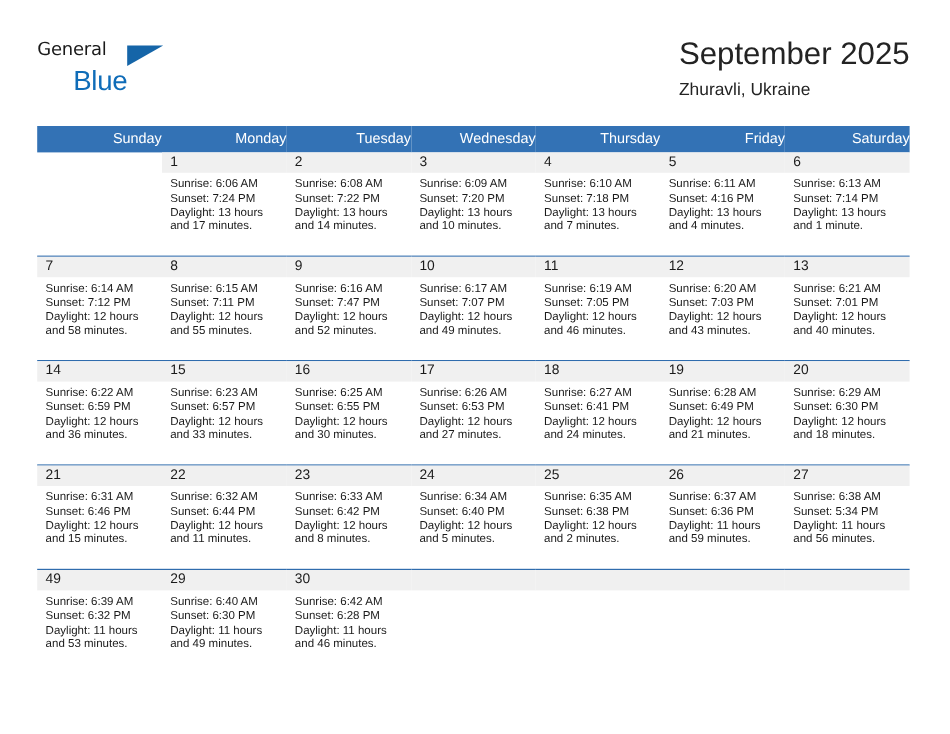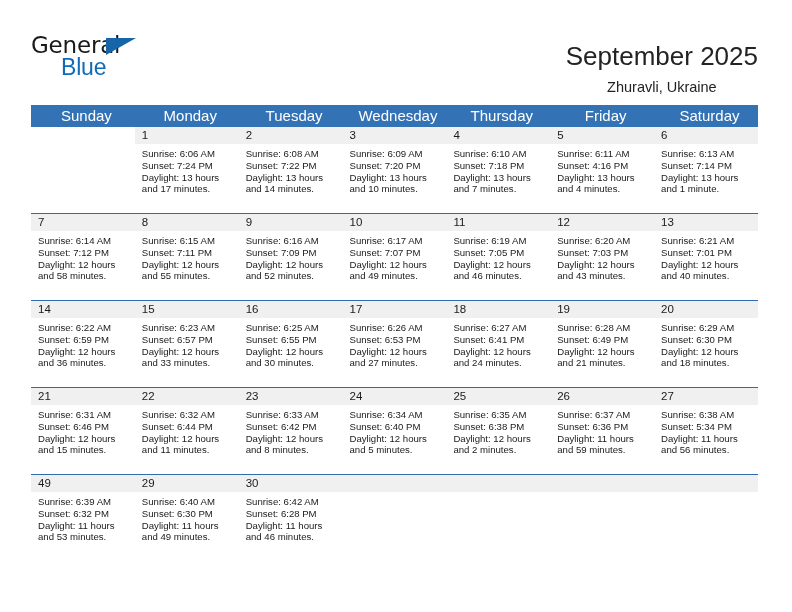--- a/index.html
+++ b/index.html
@@ -33,21 +33,21 @@
     position: absolute;
     left: 0;
     top: 4px;
     width: 200px;
     height: 56px;
   }
   .brand-general {
     position: absolute;
     left: 0;
     top: 0;
-    font-size: 23px;
+    font-size: 15px;
     letter-spacing: -0.2px;
     color: #1a1a1a;
     font-family: "DejaVu Sans", sans-serif;
     font-weight: 400;
   }
   .brand-blue {
     position: absolute;
     left: 30px;
     top: 22px;
     font-size: 23px;
@@ -62,22 +62,22 @@
     top: 6px;
     width: 0;
     height: 0;
     border-left: 30px solid #1565a8;
     border-bottom: 17px solid transparent;
   }
 
   .title-block {
     position: absolute;
     right: 0;
-    top: 12px;
-    text-align: center;
+    top: 0;
+    text-align: left;
   }
   .cal-title {
     font-size: 26px;
     font-weight: 400;
     color: #232323;
     line-height: 32px;
     white-space: nowrap;
     font-family: "Liberation Sans", sans-serif;
   }
   .cal-subtitle {
@@ -100,23 +100,23 @@
   table.cal-table {
     border-collapse: collapse;
     table-layout: fixed;
     width: 727px;
   }
   table.cal-table col { width: 103.857px; }
 
   thead th {
     background: #3372b5;
     color: #ffffff;
-    font-size: 15px;
+    font-size: 12px;
     font-weight: 400;
-    text-align: center;
+    text-align: right;
     padding: 4px 0 5px 7px;
     height: 12px;
     line-height: 13px;
     font-family: "Liberation Sans", sans-serif;
     border: none;
   }
 
   tbody td {
     vertical-align: top;
     padding: 0;
@@ -289,21 +289,21 @@
                   <div>Daylight: 12 hours</div>
                   <div>and 55 minutes.</div>
                 </div>
               </div>
             </td>
             <td>
               <div class="daycell">
                 <div class="daynum-band">9</div>
                 <div class="daybody">
                   <div>Sunrise: 6:16 AM</div>
-                  <div>Sunset: 7:09 PM</div>
+                  <div>Sunset: 7:47 PM</div>
                   <div>Daylight: 12 hours</div>
                   <div>and 52 minutes.</div>
                 </div>
               </div>
             </td>
             <td>
               <div class="daycell">
                 <div class="daynum-band">10</div>
                 <div class="daybody">
                   <div>Sunrise: 6:17 AM</div>

